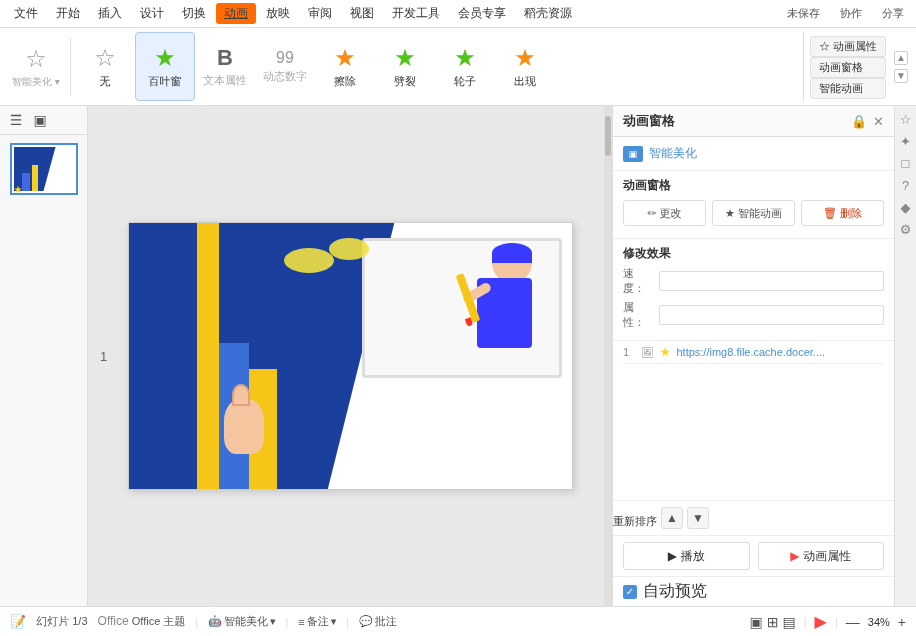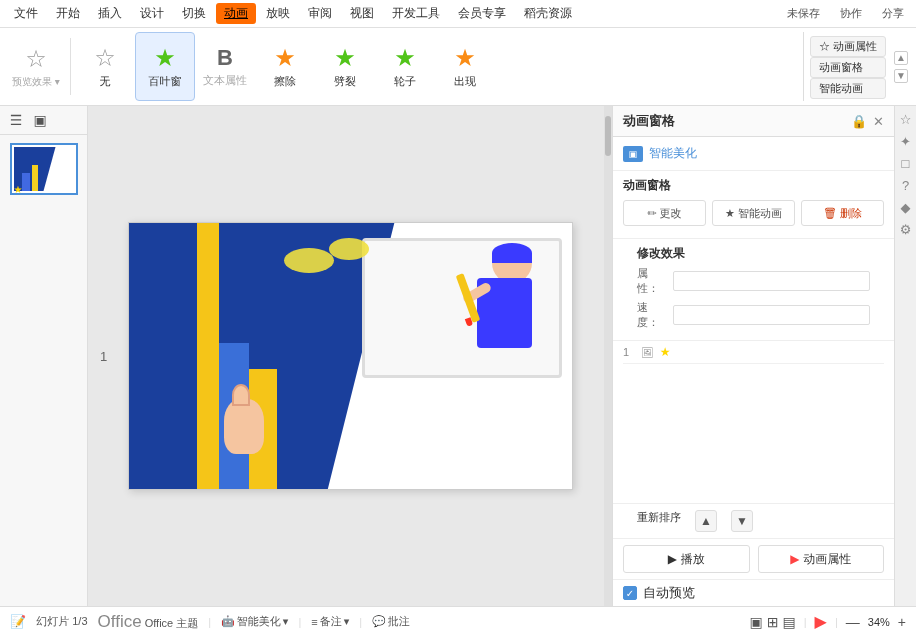--- a/index.html
+++ b/index.html
@@ -2,21 +2,21 @@
 <html><head>
   <meta charset="utf-8">
   <style>
     * { box-sizing: border-box; margin: 0; padding: 0; }
     body { font-family: 'Microsoft YaHei', 'SimHei', sans-serif; font-size: 12px; background: #f0f0f0; width: 916px; height: 636px; overflow: hidden; }
 
     
     .menu-bar { height: 28px; background: #fff; display: flex; padding: 0 6px; border-bottom: 1px solid #e0e0e0; }
     .menu-bar-left { display: flex; align-items: center; gap: 2px; }
     .menu-item { padding: 2px 8px; font-size: 12px; color: #333; cursor: pointer; border-radius: 3px; }
-    .menu-item.active { background: #ff6b00; color: #000000; text-decoration: underline; }
+    .menu-item.active { background: #ff6b00; color: #404040; text-decoration: underline; }
     .menu-bar-right { margin-left: auto; display: flex; align-items: center; gap: 8px; }
     .search-box { width: 140px; height: 20px; border: 1px solid #ccc; border-radius: 10px; padding: 0 8px; font-size: 11px; color: #999; }
     .btn-sm { font-size: 11px; color: #555; cursor: pointer; padding: 2px 6px; }
 
     
     .ribbon { height: 78px; background: #fff; border-bottom: 1px solid #ddd; display: flex; align-items: stretch; padding: 4px 6px; position: relative; }
     .ribbon-group { display: flex; flex-direction: column; align-items: center; justify-content: center; min-width: 60px; cursor: pointer; border-radius: 4px; padding: 4px 6px; }
     .ribbon-icon { font-size: 24px; color: #4a90d9; margin-bottom: 2px; }
     .ribbon-icon.green { color: #52c41a; }
     .ribbon-icon.orange { color: #fa8c16; }
@@ -54,42 +54,42 @@
     .select-pane-btn { display: flex; align-items: center; gap: 6px; padding: 8px 10px; border-bottom: 1px solid #eee; cursor: pointer; }
     .select-pane-icon { width: 20px; height: 16px; background: #4a90d9; border-radius: 2px; display: flex; align-items: center; justify-content: center; }
     .select-pane-label { font-size: 12px; color: #4a90d9; }
 
     .anim-section { padding: 6px 10px; border-bottom: 1px solid #eee; }
     .anim-section-title { font-size: 12px; color: #333; margin-bottom: 6px; font-weight: bold; }
     .anim-action-row { display: flex; gap: 6px; margin-bottom: 6px; }
     .anim-btn { flex: 1; height: 26px; border: 1px solid #ddd; background: #fff; border-radius: 3px; font-size: 11px; color: #555; cursor: pointer; display: flex; align-items: center; justify-content: center; gap: 3px; }
     .anim-btn.danger { color: #cc3300; }
 
-    .effect-section { padding: 6px 24px; border-bottom: 1px solid #eee; }
+    .effect-section { padding: 6px 10px; border-bottom: 1px solid #eee; }
     .effect-title { font-size: 12px; color: #333; margin-bottom: 4px; font-weight: bold; }
     .effect-row { display: flex; align-items: center; gap: 6px; margin-bottom: 4px; }
     .effect-label { font-size: 11px; color: #666; width: 30px; }
     .effect-input { flex: 1; height: 20px; border: 1px solid #ddd; border-radius: 2px; font-size: 11px; padding: 0 4px; }
     .anim-list-item { display: flex; align-items: center; gap: 6px; padding: 4px 0; font-size: 11px; color: #333; border-bottom: 1px solid #f0f0f0; cursor: pointer; }
     .anim-item-num { color: #888; width: 12px; }
     .anim-item-icon { color: #ffd700; font-size: 12px; }
     .anim-item-url { color: #4a90d9; flex: 1; overflow: hidden; text-overflow: ellipsis; white-space: nowrap; }
 
-    .sort-row { display: flex; align-items: flex-start; gap: 14px; padding: 6px 24px; border-top: 1px solid #eee; }
+    .sort-row { display: flex; align-items: flex-end; gap: 4px; padding: 6px 0; border-top: 1px solid #eee; }
     .sort-label { font-size: 11px; color: #333; }
     .sort-btn { width: 22px; height: 22px; border: 1px solid #ddd; background: #f5f5f5; border-radius: 3px; display: flex; align-items: center; justify-content: center; cursor: pointer; font-size: 12px; color: #555; }
 
     .play-row { display: flex; gap: 8px; padding: 6px 10px; border-top: 1px solid #eee; }
     .play-btn { flex: 1; height: 28px; border: 1px solid #ddd; border-radius: 3px; font-size: 12px; color: #333; background: #fff; cursor: pointer; display: flex; align-items: center; justify-content: center; gap: 4px; }
     .play-btn.primary { background: #fff; }
 
     .auto-preview-row { display: flex; align-items: center; gap: 6px; padding: 4px 10px; border-top: 1px solid #eee; }
     .checkbox { width: 14px; height: 14px; border: 1px solid #999; background: #fff; display: flex; align-items: center; justify-content: center; cursor: pointer; border-radius: 2px; }
     .checkbox.checked { background: #4a90d9; border-color: #4a90d9; color: #fff; font-size: 10px; }
-    .auto-label { font-size: 13px; color: #333; }
+    .auto-label { font-size: 16px; color: #333; }
 
     
     .far-right { width: 22px; background: #f0f0f0; border-left: 1px solid #ddd; display: flex; flex-direction: column; align-items: center; padding: 4px 0; gap: 4px; }
     .far-right-icon { width: 18px; height: 18px; display: flex; align-items: center; justify-content: center; cursor: pointer; font-size: 13px; color: #888; }
 
     
     .status-bar { height: 30px; background: #fff; border-top: 1px solid #ddd; display: flex; align-items: center; padding: 0 10px; gap: 10px; font-size: 11px; color: #555; }
     .status-left { display: flex; align-items: center; gap: 10px; }
     .status-right { margin-left: auto; display: flex; align-items: center; gap: 8px; }
     .zoom-level { color: #333; font-size: 11px; }
@@ -125,34 +125,38 @@
   <div class="menu-bar-right">
     <span class="btn-sm">未保存</span>
     <span class="btn-sm">协作</span>
     <span class="btn-sm">分享</span>
   </div>
 </div>
 
 <div class="ribbon">
   <div class="ribbon-group">
     <div class="ribbon-icon gray">☆</div>
-    <div class="ribbon-label gray" style="font-size:10px;">预览效果 ▾</div>
+    <div class="ribbon-label gray" style="font-size:10px;">智能美化 ▾</div>
   </div>
   <div class="ribbon-divider"></div>
   <div class="ribbon-group">
     <div class="ribbon-icon gray">☆</div>
     <div class="ribbon-label">无</div>
   </div>
   <div class="ribbon-group ribbon-selected">
     <div class="ribbon-icon green">★</div>
     <div class="ribbon-label">百叶窗</div>
   </div>
   <div class="ribbon-group">
     <div class="ribbon-icon gray" style="font-size:22px;font-weight:bold;color:#666;">B</div>
     <div class="ribbon-label gray">文本属性</div>
+  </div>
+  <div class="ribbon-group">
+    <div class="ribbon-icon gray" style="font-size:16px;color:#999;">99</div>
+    <div class="ribbon-label gray">动态数字</div>
   </div>
   <div class="ribbon-group">
     <div class="ribbon-icon orange">★</div>
     <div class="ribbon-label">擦除</div>
   </div>
   <div class="ribbon-group">
     <div class="ribbon-icon green">★</div>
     <div class="ribbon-label">劈裂</div>
   </div>
   <div class="ribbon-group">
@@ -281,34 +285,35 @@
         <div class="anim-btn danger">
           <span>🗑</span>
           <span>删除</span>
         </div>
       </div>
     </div>
 
     <div class="effect-section">
       <div class="effect-title">修改效果</div>
       <div class="effect-row">
+        <span class="effect-label">速度：</span>
+        <input class="effect-input" value="" style="">
+      </div>
+      <div class="effect-row">
         <span class="effect-label">属性：</span>
-        <input class="effect-input" value="" style="">
-      </div>
-      <div class="effect-row">
-        <span class="effect-label">速度：</span>
         <input class="effect-input" value="" style="">
       </div>
     </div>
 
     <div style="padding:0 10px;flex:1;min-height:100px;background:#fff;">
       <div class="anim-list-item">
         <span class="anim-item-num">1</span>
         <span style="font-size:10px;color:#888;">🖼</span>
         <span class="anim-item-icon">★</span>
+        <span class="anim-item-url">https://img8.file.cache.docer....</span>
       </div>
     </div>
 
     <div class="sort-row">
       <span class="sort-label">重新排序</span>
       <div class="sort-btn">▲</div>
       <div class="sort-btn">▼</div>
     </div>
 
     <div class="play-row">
@@ -338,21 +343,21 @@
   </div>
 </div>
 
 <div class="status-bar">
   <div class="status-left">
     <span class="note-icon">📝</span>
     <span>
       <span>幻</span><span>灯片 1/3</span>
     </span>
     <span>
-      <span style="font-size:17px;color:#888;">Office</span>&nbsp;<span style="color:#555;">Office 主题</span>
+      <span style="font-size:12px;color:#888;">Office</span>&nbsp;<span style="color:#555;">Office 主题</span>
     </span>
     <span style="color:#ddd;">|</span>
     <span class="beautify-btn">
       <span>🤖</span>
       <span>智能美化</span>
       <span>▾</span>
     </span>
     <span style="color:#ddd;">|</span>
     <span class="annot-btn">
       <span>≡</span>

